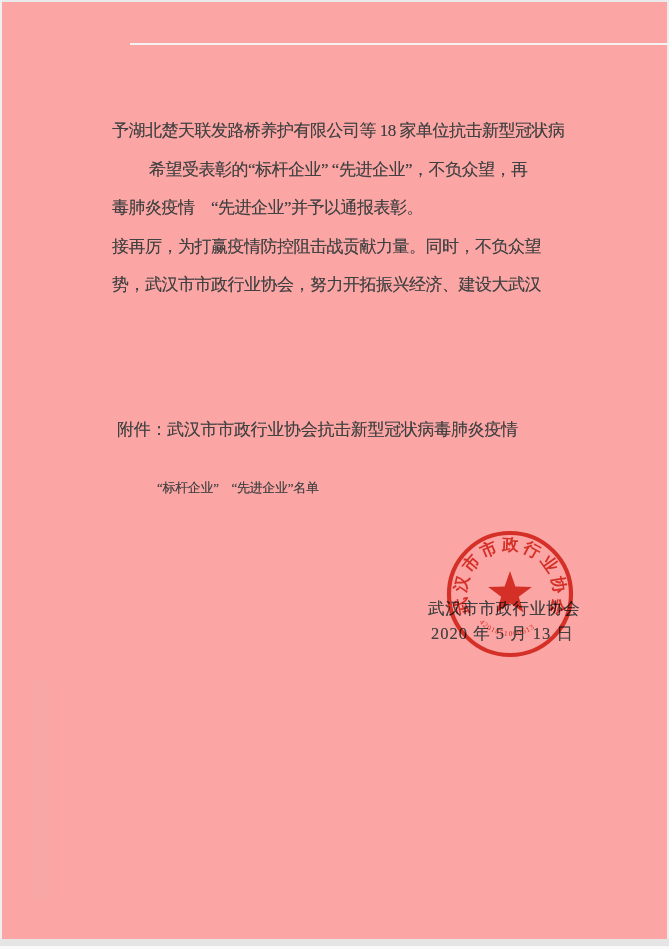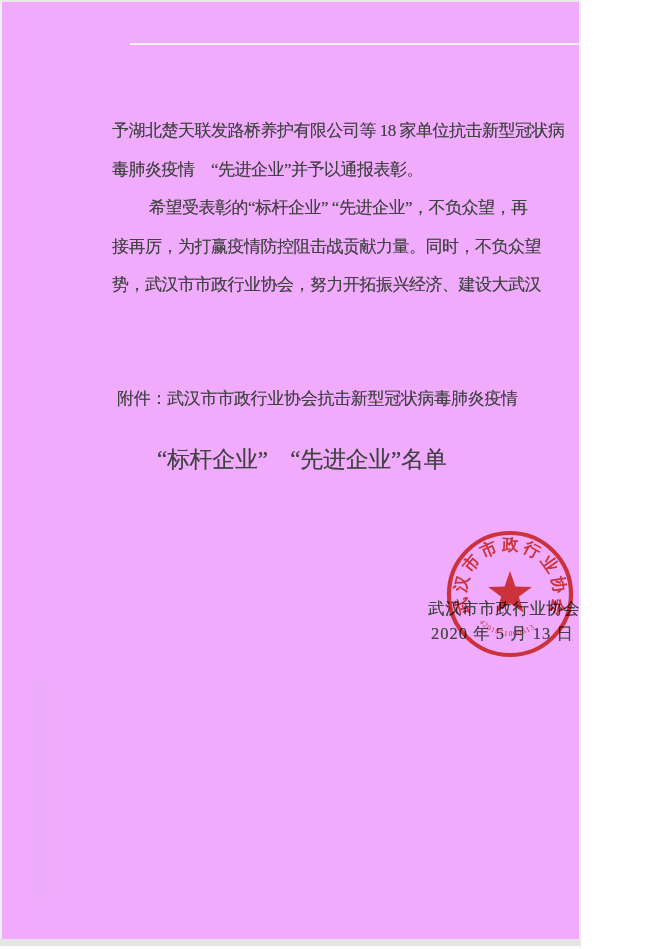--- a/index.html
+++ b/index.html
@@ -3,22 +3,22 @@
 <meta charset="utf-8">
 <style>
   html, body { margin: 0; padding: 0; }
   body {
     width: 669px; height: 949px;
     background: #ffffff;
     font-family: "Liberation Serif", "DejaVu Serif", serif;
   }
   .page {
     position: relative;
-    width: 581px; height: 949px;
-    background: #f0abfc;
+    width: 669px; height: 949px;
+    background: #fca5a5;
     overflow: hidden;
   }
   
   .edge-top    { position: absolute; left: 0; top: 0; width: 669px; height: 2px; background: #e9e9e9; }
   .edge-left   { position: absolute; left: 0; top: 0; width: 2px; height: 949px; background: #efefef; }
   .edge-right  { position: absolute; right: 0; top: 0; width: 2px; height: 949px; background: #eeeeee; }
   .edge-bottom { position: absolute; left: 0; top: 939px; width: 669px; height: 7px; background: #e5e5e5; }
   .edge-below  { position: absolute; left: 0; top: 946px; width: 669px; height: 3px; background: #fafafa; }
   .scan-line   { position: absolute; left: 130px; top: 43px; width: 539px; height: 2px; background: #f3f3f3; }
   .scan-shade  { position: absolute; left: 30px; top: 680px; width: 22px; height: 220px;
@@ -27,22 +27,22 @@
   
   .doc-text {
     position: absolute;
     color: #414141;
     text-shadow: 0 0 0.5px rgba(70,70,70,0.55);
   }
   .body-block { left: 112px; top: 112px; width: 460px; font-size: 17px; letter-spacing: -0.5px; }
   .body-block .line { line-height: 38.6px; white-space: nowrap; height: 38.6px; }
   .body-block .line.indent { padding-left: 37px; }
 
-  .att-line1 { left: 117px; top: 380px; font-size: 17px; letter-spacing: -0.3px; line-height: 38.6px; white-space: nowrap; }
-  .att-line2 { left: 157px; top: 441px; font-size: 23px; letter-spacing: -0.3px; line-height: 38.6px; white-space: nowrap; }
+  .att-line1 { left: 117px; top: 411px; font-size: 17px; letter-spacing: -0.3px; line-height: 38.6px; white-space: nowrap; }
+  .att-line2 { left: 157px; top: 469px; font-size: 13px; letter-spacing: -0.3px; line-height: 38.6px; white-space: nowrap; }
 
   .sig-org  { left: 428px; top: 600px; font-size: 16.5px; letter-spacing: 0.4px; line-height: 18px; white-space: nowrap; }
   .sig-date { left: 431px; top: 625px; font-size: 16.5px; letter-spacing: 1px;   line-height: 18px; white-space: nowrap; }
 
   
   .seal {
     position: absolute;
     left: 435px; top: 519px;
     width: 150px; height: 150px;
     mix-blend-mode: multiply;
@@ -60,22 +60,22 @@
   <div class="edge-top"></div>
   <div class="edge-left"></div>
   <div class="edge-right"></div>
   <div class="edge-bottom"></div>
   <div class="edge-below"></div>
   <div class="scan-line"></div>
   <div class="scan-shade"></div>
 
   <div class="doc-text body-block">
     <div class="line">予湖北楚天联发路桥养护有限公司等 18 家单位抗击新型冠状病</div>
+    <div class="line indent">希望受表彰的“标杆企业” “先进企业”，不负众望，再</div>
     <div class="line">毒肺炎疫情　“先进企业”并予以通报表彰。</div>
-    <div class="line indent">希望受表彰的“标杆企业” “先进企业”，不负众望，再</div>
     <div class="line">接再厉，为打赢疫情防控阻击战贡献力量。同时，不负众望</div>
     <div class="line">势，武汉市市政行业协会，努力开拓振兴经济、建设大武汉</div>
   </div>
 
   <div class="doc-text att-line1">附件：武汉市市政行业协会抗击新型冠状病毒肺炎疫情</div>
   <div class="doc-text att-line2">“标杆企业”　“先进企业”名单</div>
 
   <div class="doc-text sig-org">武汉市市政行业协会</div>
   <div class="doc-text sig-date">2020 年 5 月 13 日</div>
 

